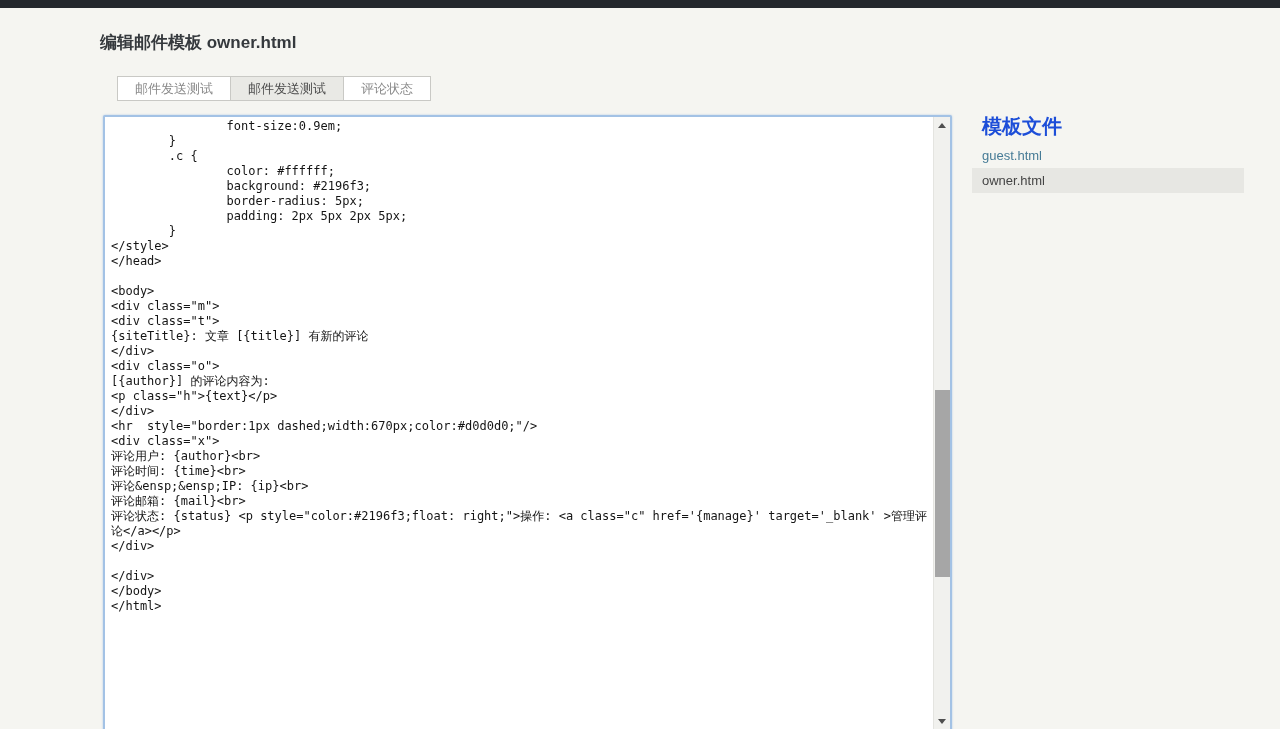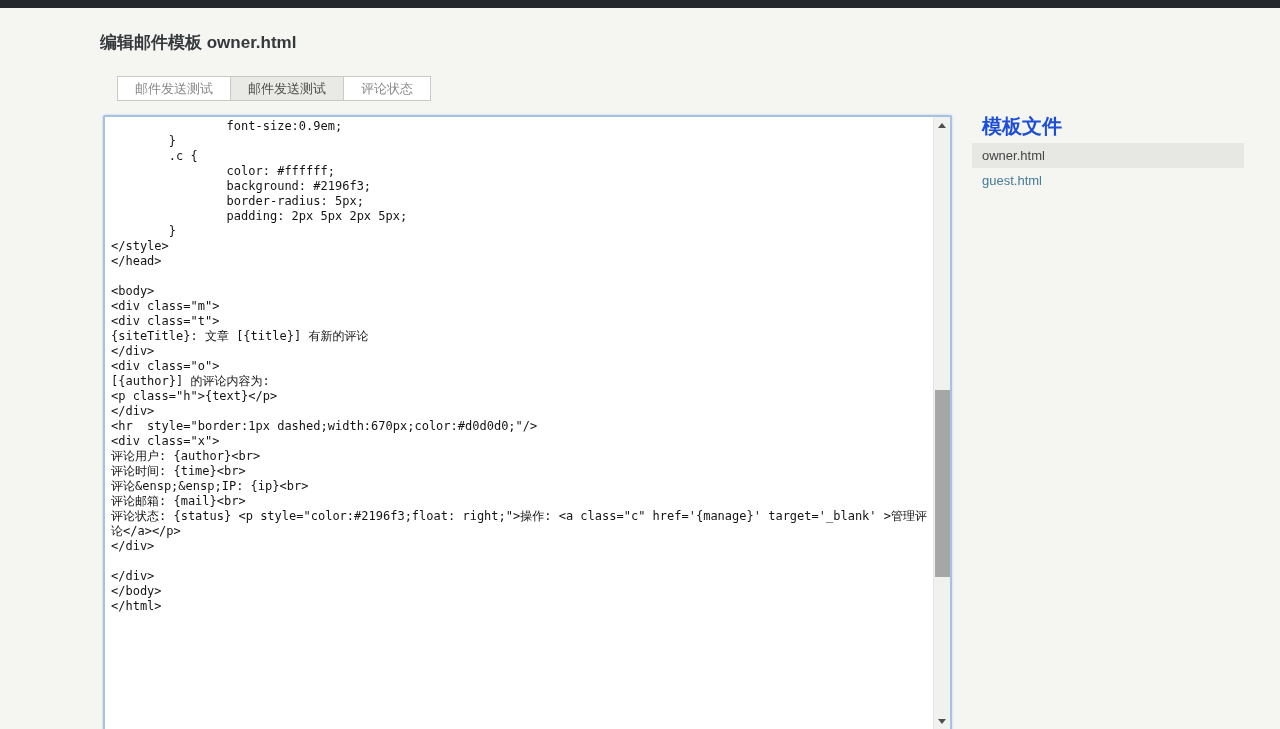--- a/index.html
+++ b/index.html
@@ -187,18 +187,18 @@
         </div>
         <div class="resize-grip"></div>
       </div>
 
       <button class="save-btn">保存文件</button>
     </div>
 
     <div class="sidebar">
       <h2 class="sidebar-heading">模板文件</h2>
       <ul class="file-list">
+        <li class="file-item link">guest.html</li>
         <li class="file-item selected">owner.html</li>
-        <li class="file-item link">guest.html</li>
       </ul>
     </div>
   </div>
 </div>
 
 </body></html>

